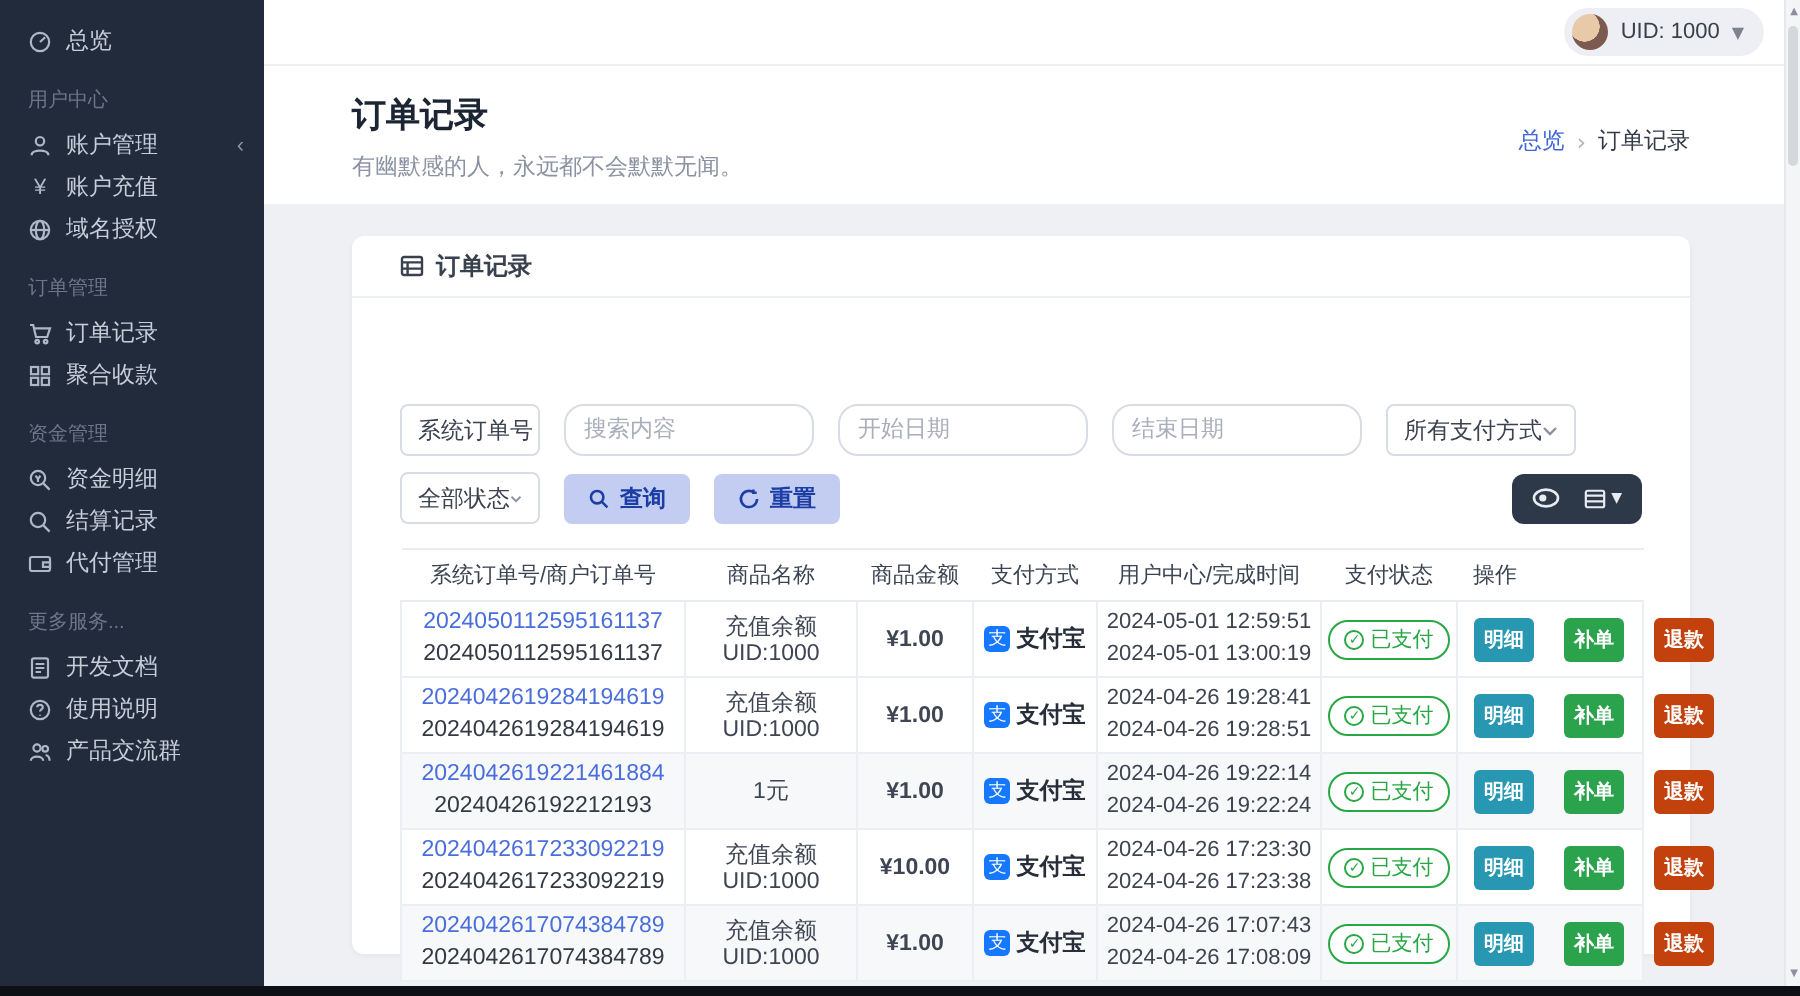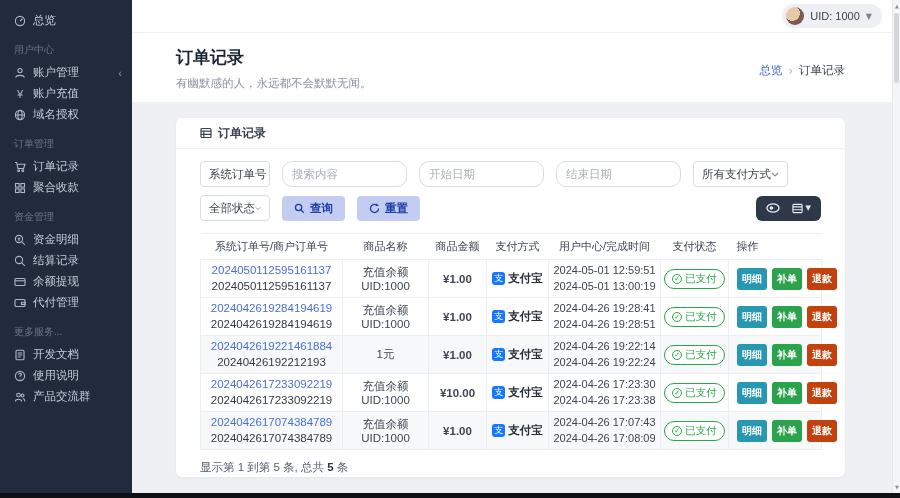--- a/index.html
+++ b/index.html
@@ -34,21 +34,21 @@
   .page-sub { margin-top:7px; font-size:11.5px; color:#8b93a3; }
   .breadcrumb { position:absolute; right:55px; top:30px; font-size:11.5px; display:flex; gap:6px; align-items:center; }
   .crumb-link { color:#4065d9; cursor:pointer; }
   .crumb-sep { color:#aeb4bf; font-family:"DejaVu Sans",sans-serif; }
   .crumb-cur { color:#353c48; }
 
   
   .card { position:absolute; left:176px; top:118px; width:669px; height:359px; background:#fff; border-radius:6px; box-shadow:0 1px 3px rgba(30,40,60,.05); }
   .card-head { display:flex; align-items:center; gap:6px; height:31px; padding:0 24px; border-bottom:1px solid #edf0f4; font-size:12px; font-weight:bold; color:#39414f; }
   .filters { padding:12px 24px 10px 24px; }
-  .frow { display:flex; align-items:center; gap:12px; }
+  .frow { display:flex; align-items:center; gap:12px;margin-top:41px; }
   .frow + .frow { margin-top:8px; }
   .sel { display:flex; align-items:center; justify-content:space-between; height:26px; border:1px solid #d8dce4; border-radius:4px; padding:0 8px; font-size:11.5px; color:#3c434f; background:#fff; cursor:pointer; white-space:nowrap; }
   .inp { height:26px; border:1px solid #d8dce4; border-radius:4px; padding:0 9px; font-size:11.5px; color:#3c434f; outline:none; font-family:inherit; }
   .inp::placeholder { color:#a8aeba; }
   .w70 { width:70px; } .w125 { width:125px;border-radius:10px; } .w95 { width:95px; }
   .btn { display:flex; align-items:center; gap:5px; height:25px; padding:0 12px; border:none; border-radius:4px; background:#c3cdf1; color:#1b3da5; font-size:11.5px; font-weight:bold; cursor:pointer; font-family:inherit; }
   .dark-group { margin-left:auto; display:flex; align-items:center; gap:12px; background:#2d3949; border-radius:6px; height:25px; padding:0 10px; cursor:pointer; }
 
   
   .tbl { margin:2px 24px 0 24px; border-collapse:collapse; width:621px; table-layout:fixed; }
@@ -59,21 +59,21 @@
   .th-op { text-align:left !important; padding-left:8px !important; }
   .ordno-sys { color:#4a6edb; cursor:pointer; line-height:1.35; }
   .ordno-mer { color:#333a44; line-height:1.35; }
   .amount { font-weight:bold; color:#20262f; }
   .payway { display:flex; align-items:center; justify-content:center; gap:3px; }
   .ali-ico { width:13px; height:13px; background:#1677ff; border-radius:3px; color:#fff; font-size:9px; display:flex; align-items:center; justify-content:center; }
   .payway b { color:#272e39; font-size:11.5px; }
   .dt { line-height:1.4; color:#3d4450; font-size:11px; }
   .status-pill { display:inline-flex; align-items:center; gap:3px; border:1px solid #28a745; color:#28a745; border-radius:10px; padding:2px 7px; font-size:10.5px; background:#fff; }
   .status-pill .chk { display:inline-flex; width:10px; height:10px; border:1px solid #28a745; border-radius:50%; font-size:7px; align-items:center; justify-content:center; font-family:"DejaVu Sans",sans-serif; }
-  .acts { display:flex; gap:5px; justify-content:flex-start; padding-left:6px; }
+  .acts { display:flex; gap:15px; justify-content:flex-start; padding-left:6px; }
   .act { border:none; border-radius:3px; color:#fff; font-size:10px; font-weight:bold; padding:4px 5px; cursor:pointer; font-family:inherit; white-space:nowrap; }
   .act-detail { background:#2797b2; } .act-reissue { background:#2ba24c; } .act-refund { background:#c2410c; }
   .tfoot { padding:10px 24px; font-size:11.5px; color:#565f6e; }
   .tfoot b { color:#2d3440; }
 
   
   .scrollbar { position:absolute; right:0; top:0; width:8px; height:493px; background:#f4f5f7; border-left:1px solid #e6e8ec; z-index:6; }
   .sb-arrow { position:absolute; left:0; width:8px; text-align:center; font-size:5px; color:#8a919c; font-family:"DejaVu Sans",sans-serif; }
   .sb-up { top:3px; } .sb-down { bottom:3px; }
   .sb-thumb { position:absolute; left:1px; top:13px; width:5px; height:70px; background:#d4d7dc; border-radius:3px; }
@@ -143,27 +143,20 @@
             <path d="M3.8 3.8 L5 5.4 L6.2 3.8 M5 5.4 V7"></path>
           </svg>
         <span class="nav-label">资金明细</span>
       </div>
       <div class="nav-item">
         <svg class="ico" width="12" height="12" viewBox="0 0 12 12">
             <circle cx="5" cy="5" r="3.6"></circle>
             <path d="M7.8 7.8 L10.8 10.8"></path>
           </svg>
         <span class="nav-label">结算记录</span>
-      </div>
-      <div class="nav-item">
-        <svg class="ico" width="12" height="12" viewBox="0 0 12 12">
-            <rect x="1" y="2.5" width="10" height="7" rx="1"></rect>
-            <path d="M1 4.8 H11"></path>
-          </svg>
-        <span class="nav-label">余额提现</span>
       </div>
       <div class="nav-item">
         <svg class="ico" width="12" height="12" viewBox="0 0 12 12">
             <rect x="1" y="2.5" width="10" height="7" rx="1"></rect>
             <path d="M7.5 5.2 H11 V7.4 H7.5 Z"></path>
           </svg>
         <span class="nav-label">代付管理</span>
       </div>
 
       <div class="nav-group">更多服务...</div>

